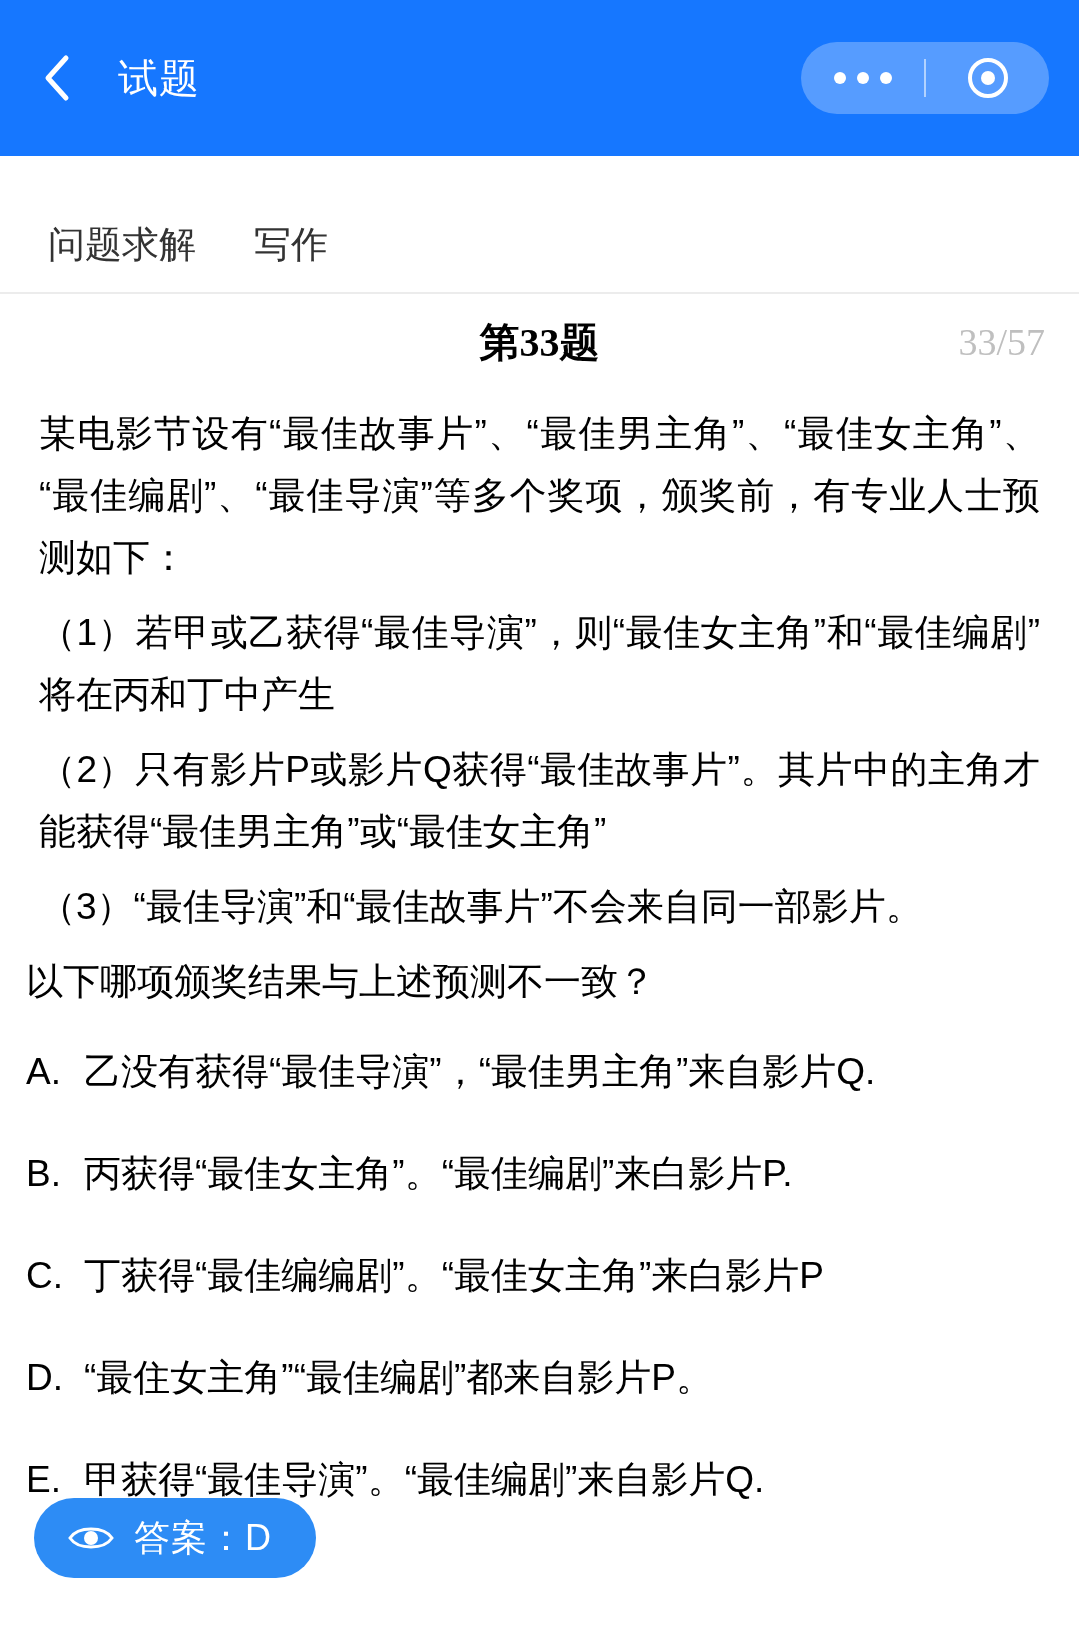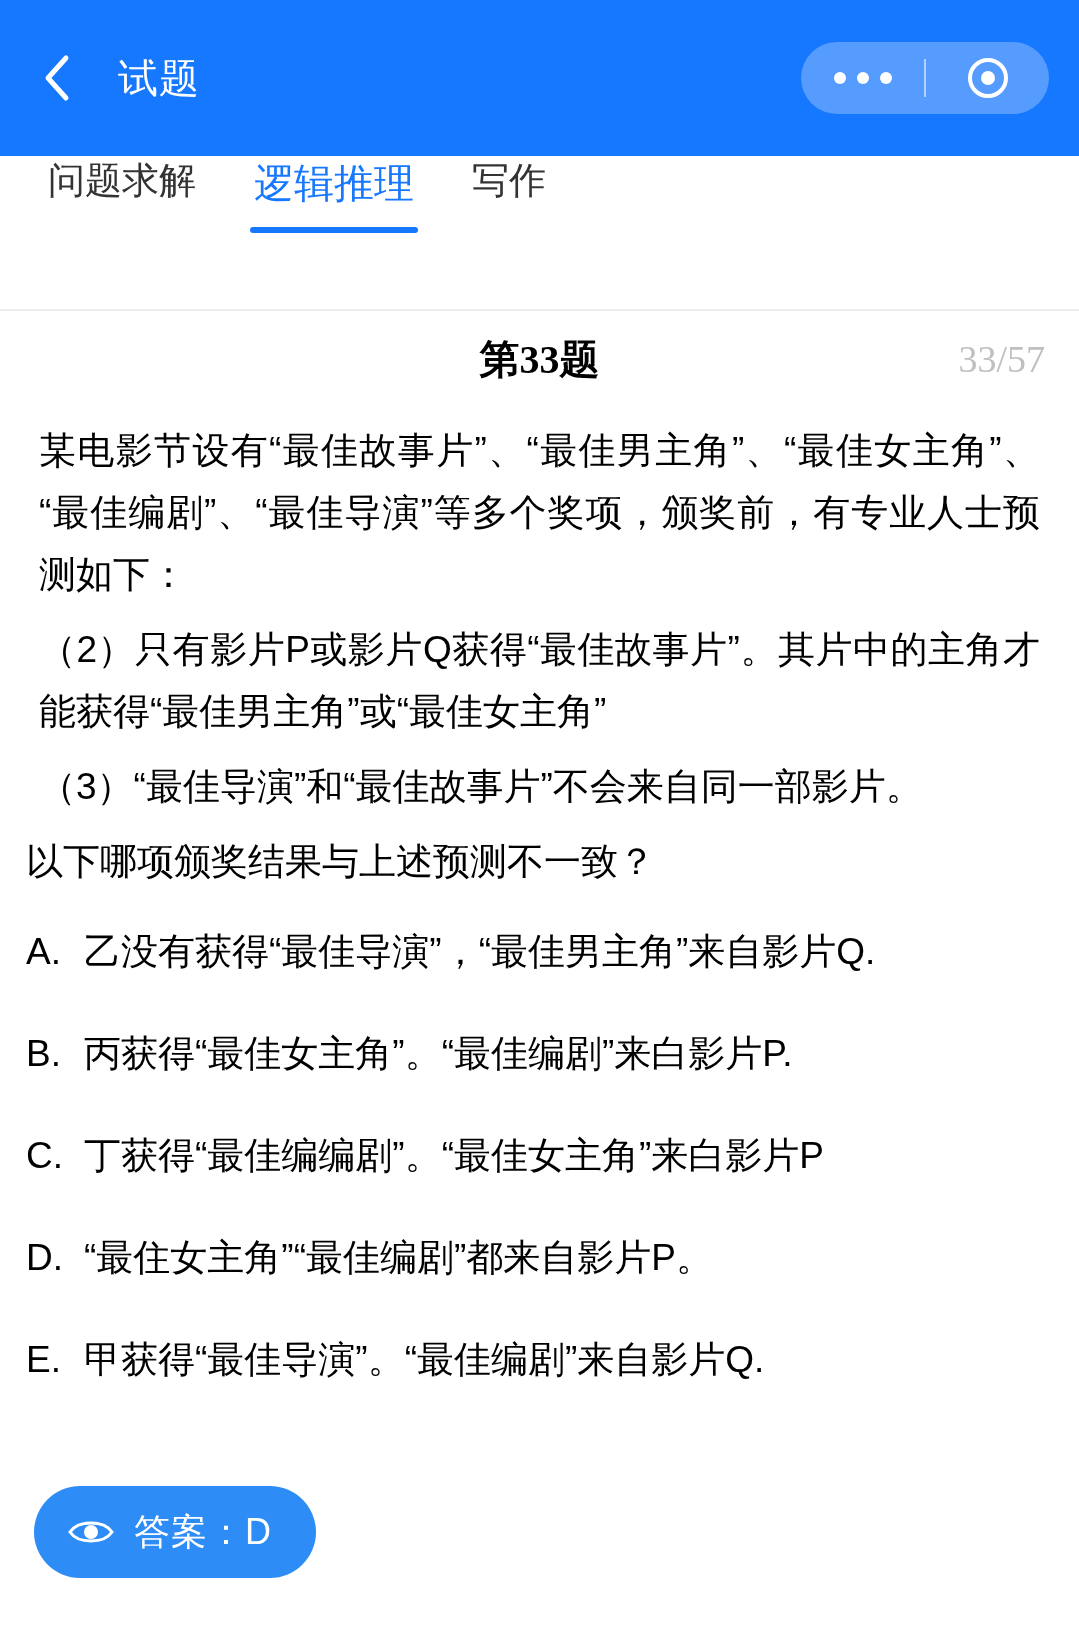--- a/index.html
+++ b/index.html
@@ -74,23 +74,23 @@
     border: 4px solid #ffffff;
     display: flex; align-items: center; justify-content: center;
   }
   .target-ring i {
     width: 14px; height: 14px; border-radius: 50%; background: #ffffff; display:block;
   }
 
   
   .tabs {
     display: flex;
-    align-items: flex-start;
+    align-items: flex-end;
     padding: 0 48px;
-    height: 155px;
+    height: 138px;
     border-bottom: 2px solid #ececec;
     background: #fff;
   }
   .tab {
     font-size: 37px;
     color: #333333;
     padding: 0 0 22px 0;
     margin-right: 58px;
     position: relative;
     white-space: nowrap;
@@ -172,21 +172,21 @@
     left: 34px;
     bottom: 62px;
   }
   .answer-btn {
     display: inline-flex;
     align-items: center;
     background: #2d8cf5;
     color: #ffffff;
     border: none;
     border-radius: 48px;
-    height: 92px;
+    height: 80px;
     padding: 0 44px 0 34px;
     font-size: 36px;
     font-family: inherit;
     cursor: pointer;
   }
   .answer-btn .eye {
     margin-right: 20px;
     display: flex;
     align-items: center;
   }
@@ -213,32 +213,32 @@
     <div class="target">
       <div class="target-ring">
           <i></i>
         </div>
     </div>
   </div>
 </div>
 
 <div class="tabs">
   <div class="tab">问题求解</div>
-  <div class="tab active">逻辑推理</div>
   <div class="tab">写作</div>
 </div>
 
 <div class="q-header">
   <div class="q-number">第33题</div>
   <div class="q-count">33/57</div>
 </div>
 
 <div class="content">
   <div class="stem">
     <p>某电影节设有“最佳故事片”、“最佳男主角”、“最佳女主角”、“最佳编剧”、“最佳导演”等多个奖项，颁奖前，有专业人士预测如下：</p>
+    <p>（1）若甲或乙获得“最佳导演”，则“最佳女主角”和“最佳编剧”将在丙和丁中产生</p>
     <p>（2）只有影片P或影片Q获得“最佳故事片”。其片中的主角才能获得“最佳男主角”或“最佳女主角”</p>
     <p>（3）“最佳导演”和“最佳故事片”不会来自同一部影片。</p>
   </div>
   <div class="question-line">以下哪项颁奖结果与上述预测不一致？</div>
 
   <div class="options">
     <div class="option">
       <span class="opt-key">A.</span>
       <span class="opt-text">乙没有获得“最佳导演”，“最佳男主角”来自影片Q.</span>
     </div>

